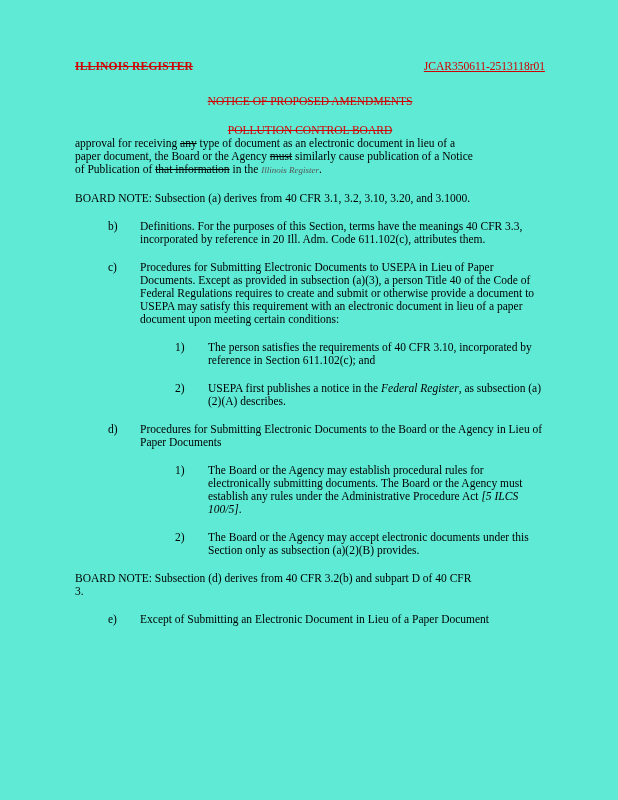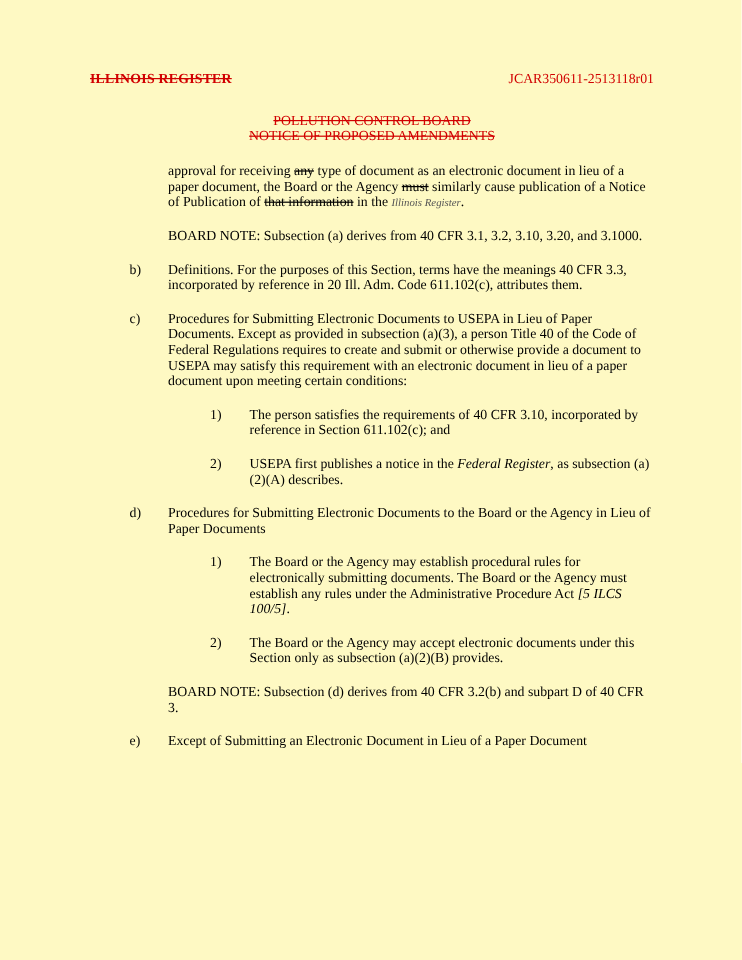--- a/index.html
+++ b/index.html
@@ -1,58 +1,58 @@
 <!DOCTYPE html>
 <html><head>
 <meta charset="utf-8">
 <style>
   html,body{margin:0;padding:0;background:#ffffff;}
   .doc{
     position:relative;
     width:618px;height:800px;
     box-sizing:border-box;
-    background:#fef9c3;
+    background:#5eead4;
     padding:60px 73px 0 75px;
     font-family:"Liberation Serif", serif;
     font-size:11.5px;
     line-height:13px;
     color:#000;
     overflow:hidden;
   }
   .hdr{display:flex;justify-content:space-between;align-items:baseline;margin-bottom:22px;}
   .red{color:#d10000;}
   .strike{text-decoration:line-through;}
-  .ul{}
+  .ul{text-decoration:underline;}
   .bold{font-weight:bold;letter-spacing:.2px;}
   .ttl{text-align:center;}
   .t2{margin-bottom:16px;}
   .para{margin-bottom:15px;}
-  .ind-a{margin-left:65px;width:405px;}
+  .ind-a{width:405px;}
   .row{display:flex;margin-bottom:15px;}
   .lvl1{margin-left:33px;}
   .lvl1 > .lbl{flex:0 0 32px;}
   .lvl2{margin-left:100px;}
   .lvl2 > .lbl{flex:0 0 33px;}
   .txt{flex:1 1 auto;}
   .it{font-style:italic;}
   .st{text-decoration:line-through;}
   .sm{font-size:9px;color:#555;}
 </style>
 </head>
 <body>
 
 <div class="doc">
 
   <div class="hdr">
     <span class="red strike bold">ILLINOIS REGISTER</span>
     <span class="red ul">JCAR350611-2513118r01</span>
   </div>
 
+  <div class="ttl red strike t2">NOTICE OF PROPOSED AMENDMENTS</div>
   <div class="ttl red strike">POLLUTION CONTROL BOARD</div>
-  <div class="ttl red strike t2">NOTICE OF PROPOSED AMENDMENTS</div>
 
   <div class="para ind-a"><span>approval for receiving </span><span class="st">any</span><span> type of document as an electronic document in lieu of a paper document, the Board or the Agency </span><span class="st">must</span><span> similarly cause publication of a Notice of Publication of </span><span class="st">that information</span><span> in the </span><span class="it sm">Illinois Register</span><span>.</span></div>
 
   <div class="para ind-a">BOARD NOTE:  Subsection (a) derives from 40 CFR 3.1, 3.2, 3.10, 3.20, and 3.1000.</div>
 
   <div class="row lvl1">
     <span class="lbl">b)</span>
     <div class="txt">Definitions.  For the purposes of this Section, terms have the meanings 40 CFR 3.3, incorporated by reference in 20 Ill. Adm. Code 611.102(c), attributes them.</div>
   </div>
 

